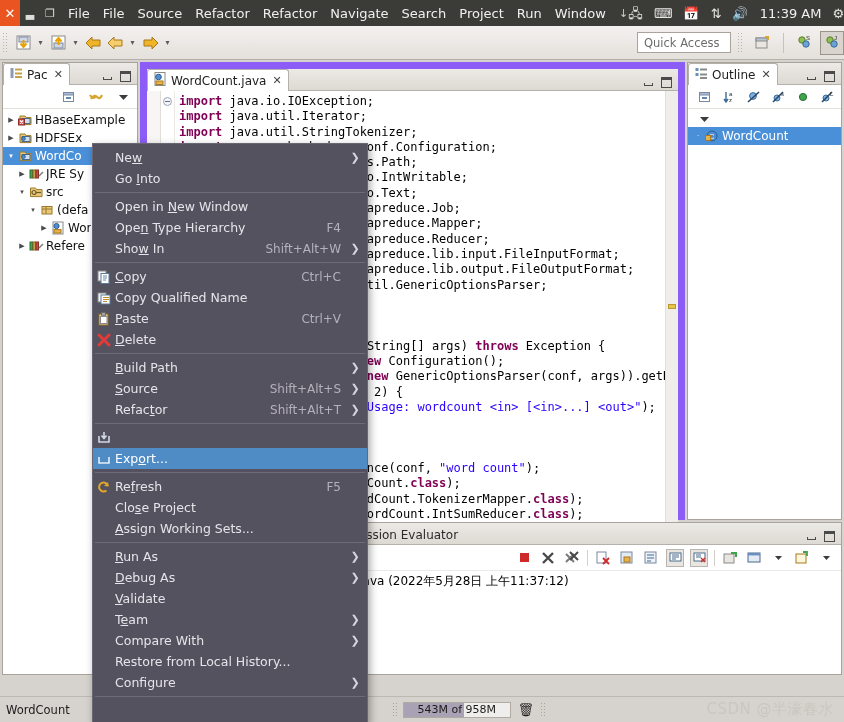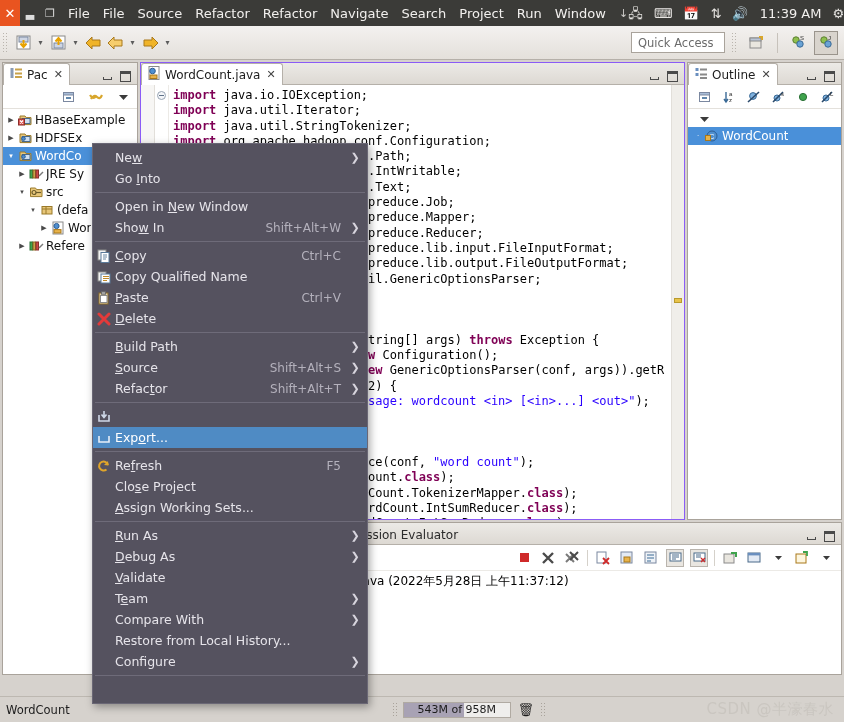--- a/index.html
+++ b/index.html
@@ -41,21 +41,21 @@
   }
   .tgrip { width: 7px; height: 22px; margin: 0 3px 0 2px;
            background-image: radial-gradient(#b9b4ad 40%, transparent 41%);
            background-size: 3px 3px; }
   .tbtn { width: 22px; height: 24px; display: flex; align-items: center; justify-content: center;
           position: relative; }
   .tarrow { width: 13px; height: 24px; display: flex; align-items: center; justify-content: center;
             color: #5c5c5c; font-size: 8px; }
   .tsep { width: 1px; height: 20px; background: #c7c2bb; margin: 0 4px; }
   .quick {
-    margin-left: auto; display: flex; align-items: center; gap: 4px; padding-right: 6px;
+    margin-left: auto; display: flex; align-items: center; gap: 4px; 
   }
   .qabox {
     width: 94px; height: 21px; background: #fff; border: 1px solid #a9a39b;
     font-size: 11.5px; color: #6b6b6b; display: flex; align-items: center;
     padding-left: 6px;
   }
   .perspbtn { width: 24px; height: 24px; display: flex; align-items: center; justify-content: center; }
   .perspbtn.active { border: 1px solid #9a948c; background: #d9d4cd; }
 
   
@@ -93,21 +93,21 @@
   .tree { font-size: 12px; color: #111; padding-top: 2px; overflow: hidden; }
   .trow { height: 18px; display: flex; align-items: center; white-space: nowrap; padding-right: 2px; }
   .trow.sel { background: #4a90d9; color: #fff; }
   .tarr { width: 12px; text-align: center; font-size: 7px; color: #4a4a4a; flex: 0 0 12px; }
   .trow.sel .tarr { color: #fff; }
   .ticon { width: 16px; height: 15px; margin-right: 2px; flex: 0 0 16px;
            display: inline-flex; align-items: center; justify-content: center; }
   .tlabel { overflow: hidden; }
 
   
-  #editor { left: 140px; top: 2px; width: 545px; height: 458px; border: 1px solid #8b5cf6; }
+  #editor { left: 140px; top: 2px; width: 545px; height: 458px; border: 7px solid #8b5cf6; }
   .code-wrap { position: relative; height: 434px; background: #fff; overflow: hidden; display: flex; }
   .ruler-left { width: 14px; background: #f7f6f4; border-right: 1px solid #e2dfda; flex: 0 0 14px; }
   .fold-col { width: 14px; background: #fff; border-right: 1px solid #eceae6; flex: 0 0 14px;
               position: relative; }
   .fold-mark { position: absolute; left: 2px; width: 9px; height: 9px; border: 1px solid #9aa6b5;
                border-radius: 50%; background: #f4f6f9; }
   .fold-mark::after { content: ""; position: absolute; left: 1px; right: 1px; top: 3px; height: 1px; background: #5f7289; }
   .code {
     flex: 1; font-family: "DejaVu Sans Mono", "Liberation Mono", monospace;
     font-size: 12px; line-height: 15.3px; white-space: pre; padding: 3px 0 0 4px;
@@ -697,20 +697,26 @@
       </div>
       <div class="msep"></div>
       <div class="mi">
         <span class="mi-icon"></span>
         <span class="mi-label">Open in <u>N</u>ew Window</span>
         <span class="mi-accel"></span>
         <span class="mi-sub arrow-glyph"></span>
       </div>
       <div class="mi">
         <span class="mi-icon"></span>
+        <span class="mi-label">Ope<u>n</u> Type Hierarchy</span>
+        <span class="mi-accel">F4</span>
+        <span class="mi-sub arrow-glyph"></span>
+      </div>
+      <div class="mi">
+        <span class="mi-icon"></span>
         <span class="mi-label">Sho<u>w</u> In</span>
         <span class="mi-accel">Shift+Alt+W</span>
         <span class="mi-sub arrow-glyph">❯</span>
       </div>
       <div class="msep"></div>
       <div class="mi">
         <span class="mi-icon">
           <svg width="14" height="14" viewBox="0 0 14 14">
             <rect x="1" y="1" width="8" height="10" fill="#f3f3f3" stroke="#8a8a8a"></rect>
         <rect x="4" y="3.5" width="8" height="10" fill="#fff" stroke="#5a7a9a"></rect>

